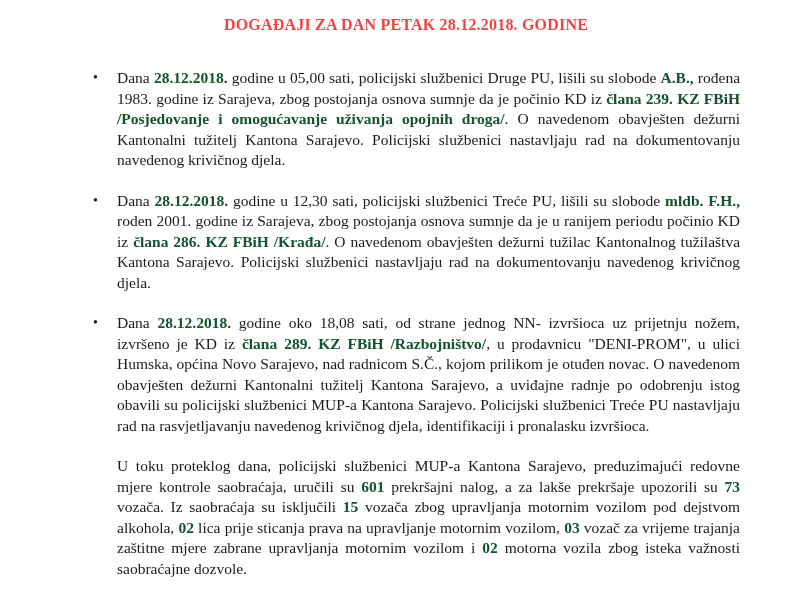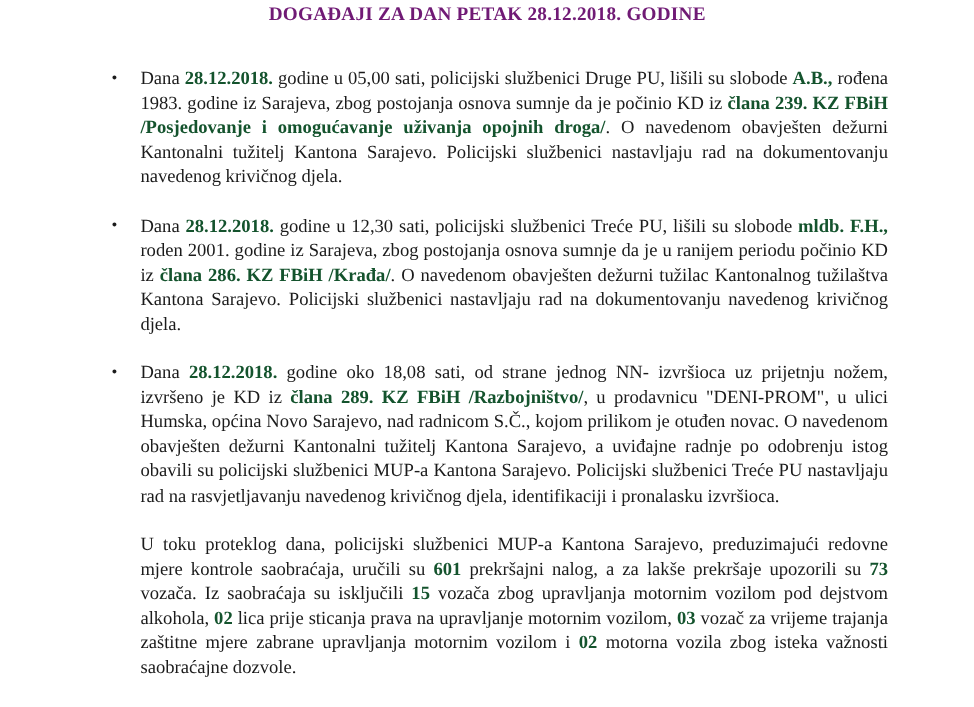--- a/index.html
+++ b/index.html
@@ -10,26 +10,26 @@
     .page {
       position: relative;
       width: 812px;
       height: 589px;
       background: #ffffff;
       font-family: "Liberation Serif", serif;
       color: #1b1b1b;
       overflow: hidden;
     }
     .doc-title {
-      padding-top: 4px;
+      padding-top: 16px;
       text-align: center;
       font-weight: bold;
       font-size: 16px;
       letter-spacing: 0.2px;
-      color: #701a75;
+      color: #ef4444;
     }
     .doc-body {
       margin: 34px 72px 0 93px; 
     }
     .para {
       display: flex;
       align-items: flex-start;
       margin: 0 0 20px 0;
       font-size: 15.5px;
       line-height: 20.5px;

